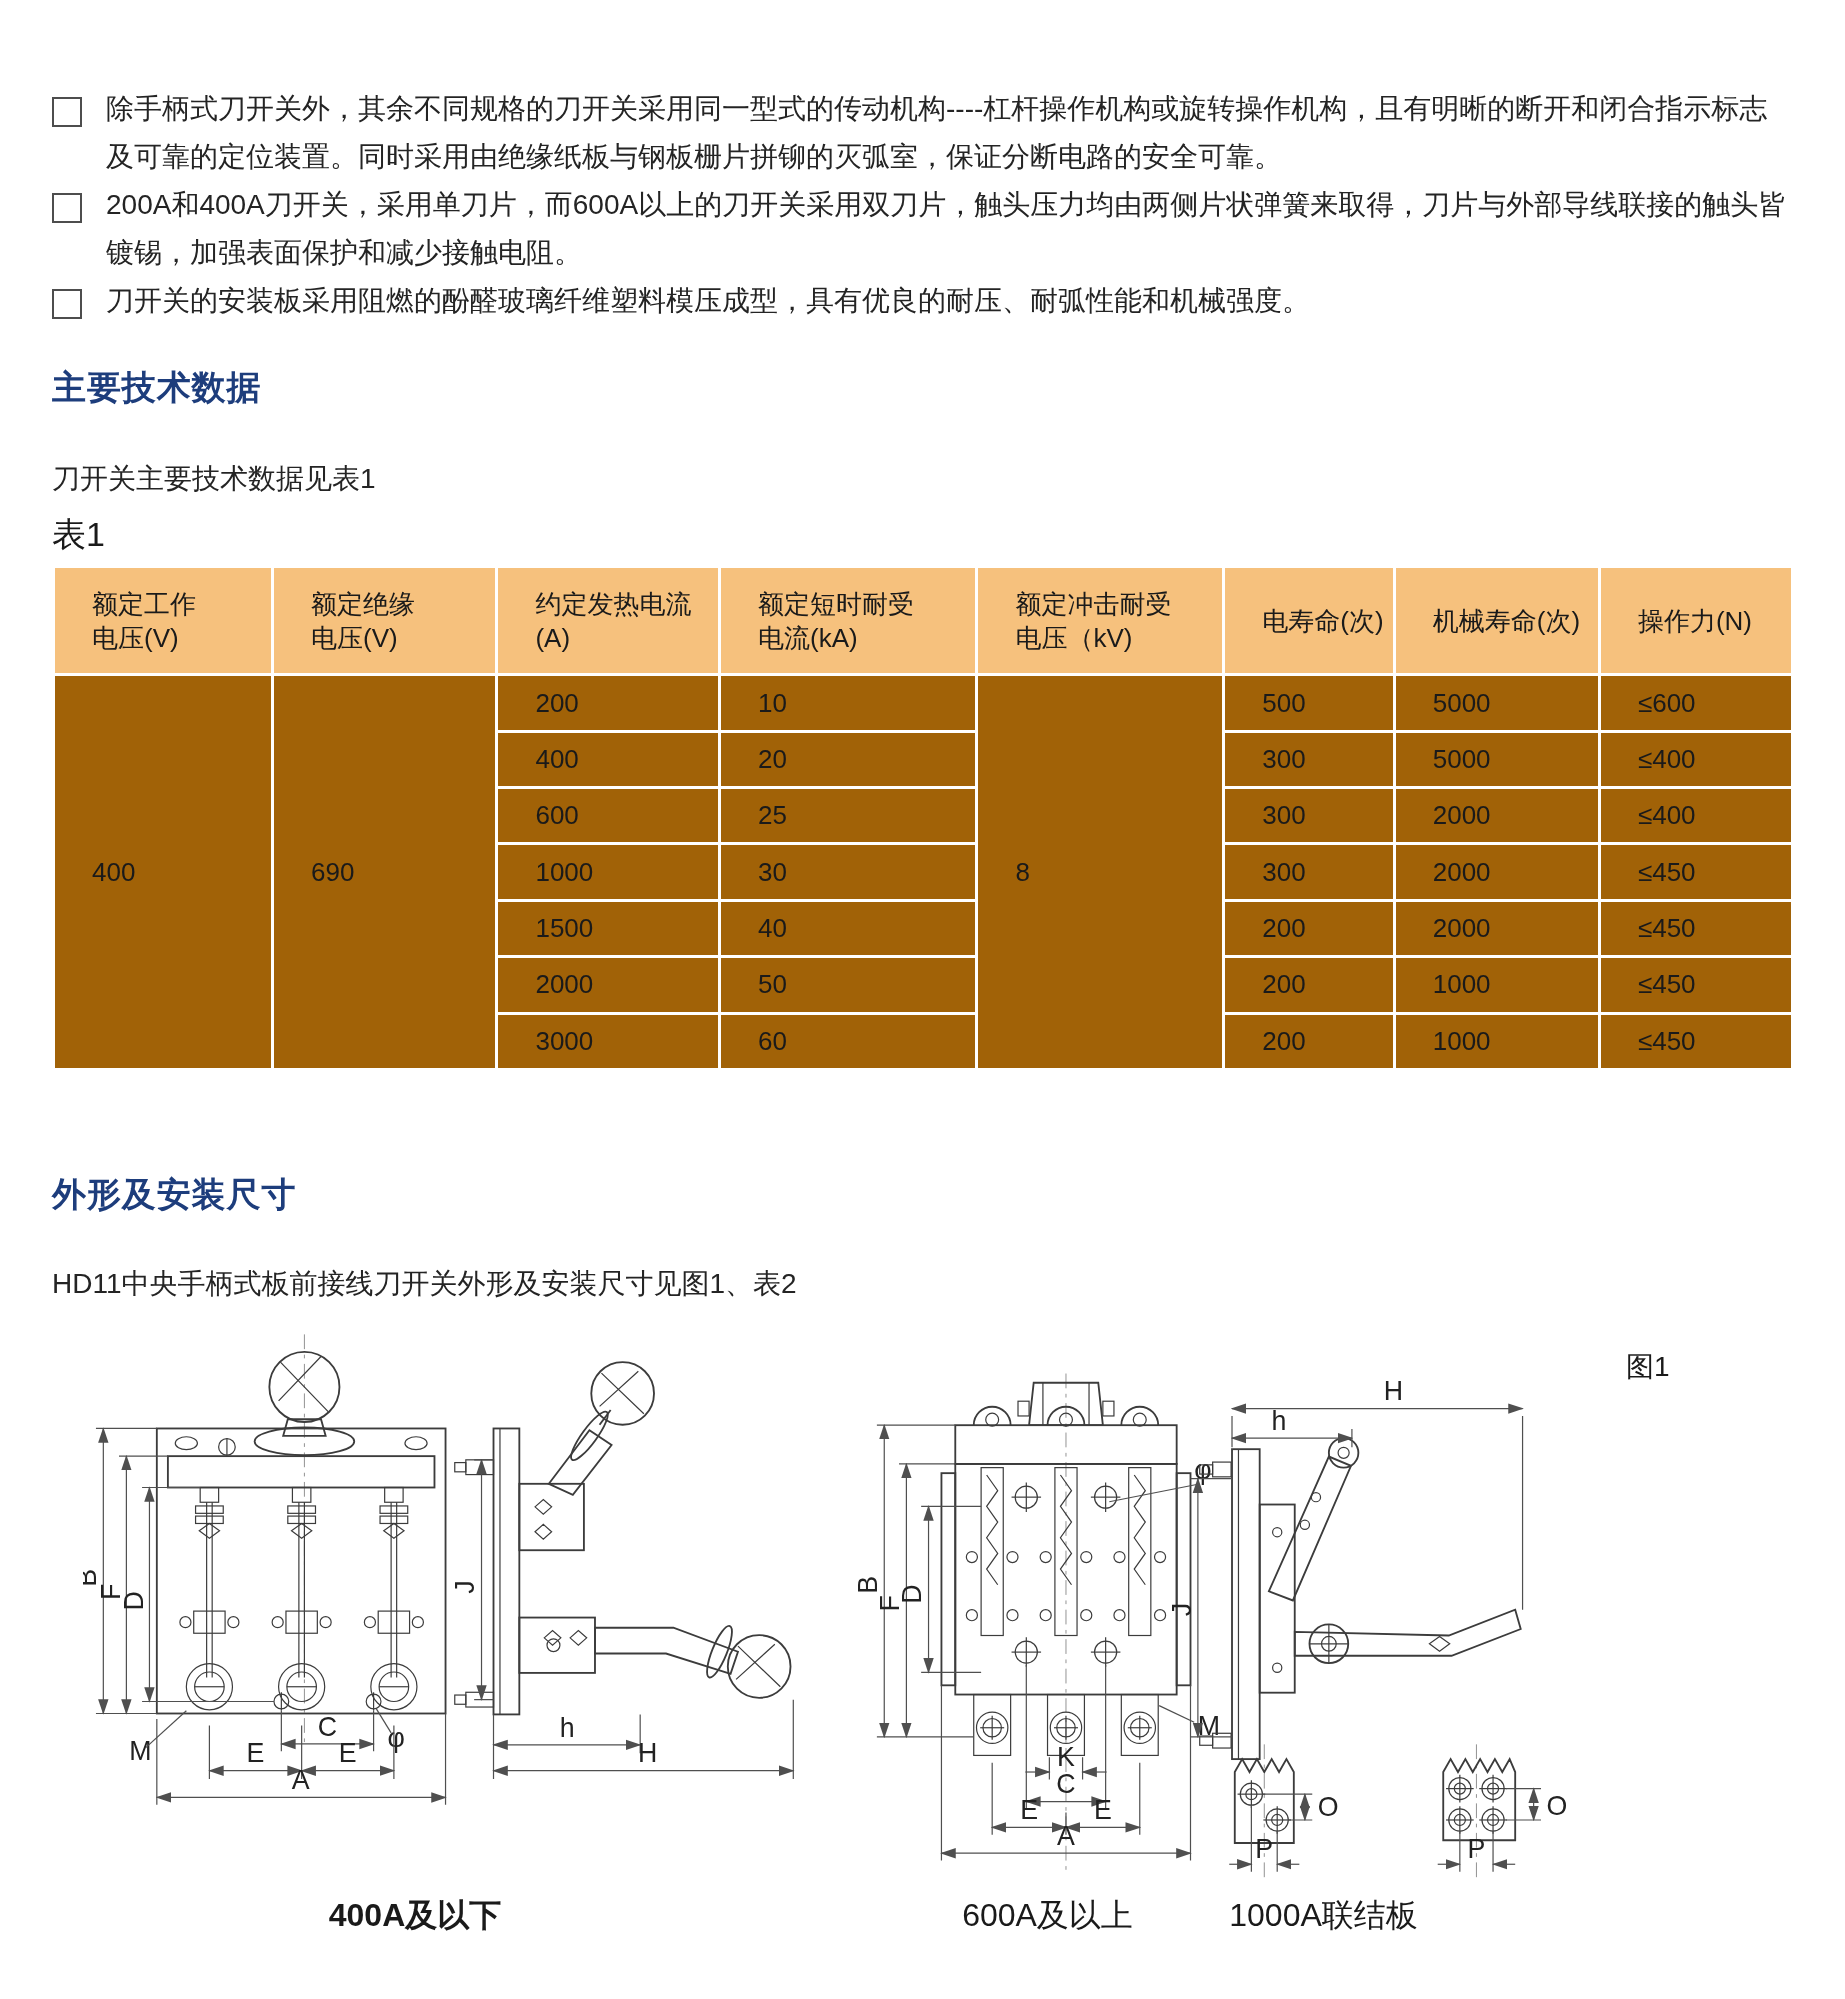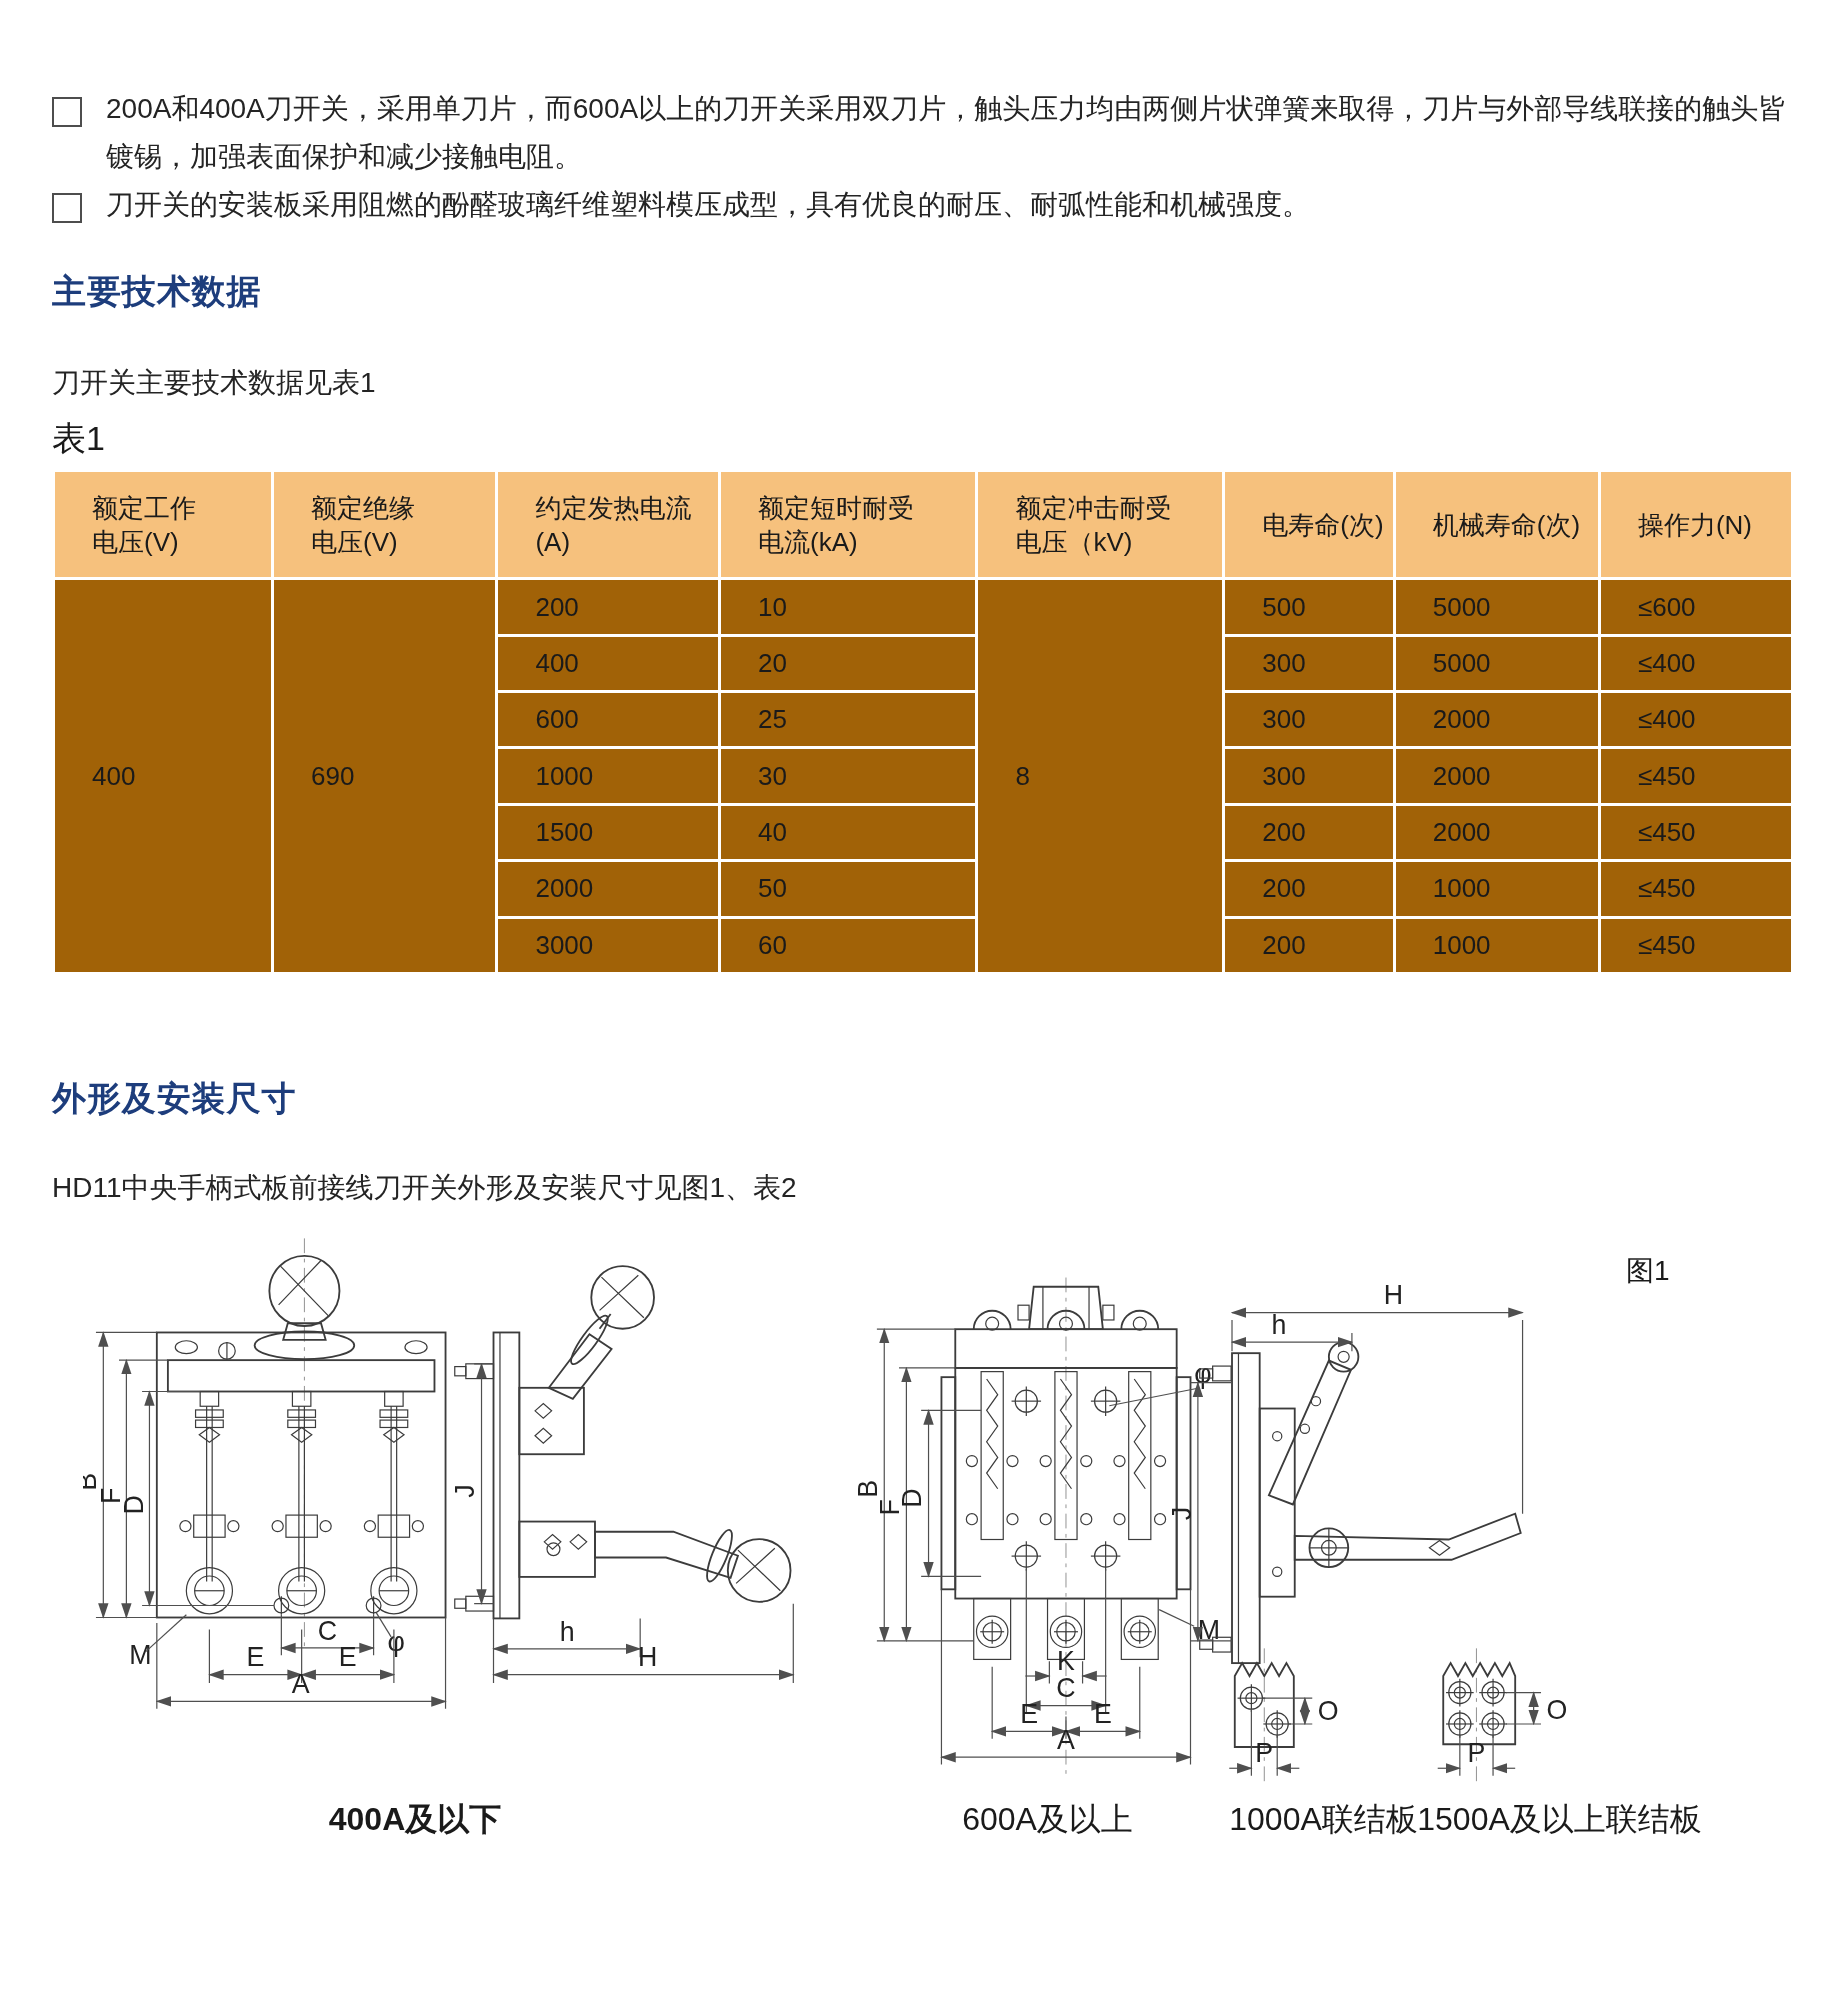--- a/index.html
+++ b/index.html
@@ -40,20 +40,24 @@
 </style>
 </head>
 <body>
 
 <div class="content">
 
 
   <div class="bullets">
     <div class="bullet">
       <span class="sq"></span>
+      <span class="txt">除手柄式刀开关外，其余不同规格的刀开关采用同一型式的传动机构----杠杆操作机构或旋转操作机构，且有明晰的断开和闭合指示标志及可靠的定位装置。同时采用由绝缘纸板与钢板栅片拼铆的灭弧室，保证分断电路的安全可靠。</span>
+    </div>
+    <div class="bullet">
+      <span class="sq"></span>
       <span class="txt">200A和400A刀开关，采用单刀片，而600A以上的刀开关采用双刀片，触头压力均由两侧片状弹簧来取得，刀片与外部导线联接的触头皆镀锡，加强表面保护和减少接触电阻。</span>
     </div>
     <div class="bullet">
       <span class="sq"></span>
       <span class="txt">刀开关的安装板采用阻燃的酚醛玻璃纤维塑料模压成型，具有优良的耐压、耐弧性能和机械强度。</span>
     </div>
   </div>
 
   <h2 class="sec-heading" id="tech-heading">主要技术数据</h2>
 
@@ -403,15 +407,14 @@
       <path class="dim" d="M712,502 V546 M748,502 V546"></path>
       <line class="dim" x1="688" y1="538" x2="712" y2="538" marker-end="url(#arwR)"></line>
       <line class="dim" x1="772" y1="538" x2="748" y2="538" marker-end="url(#arwR)"></line>
       <text class="dlabel" x="730" y="531" text-anchor="middle">P</text>
     </g>
   </svg>
 
   <div class="caption" id="cap-0">400A及以下</div>
   <div class="caption" id="cap-1">600A及以上</div>
   <div class="caption" id="cap-2">1000A联结板</div>
-  <div class="caption" id="cap-3">1500A及以上联结板</div>
 </div>
 
 
 </body></html>

